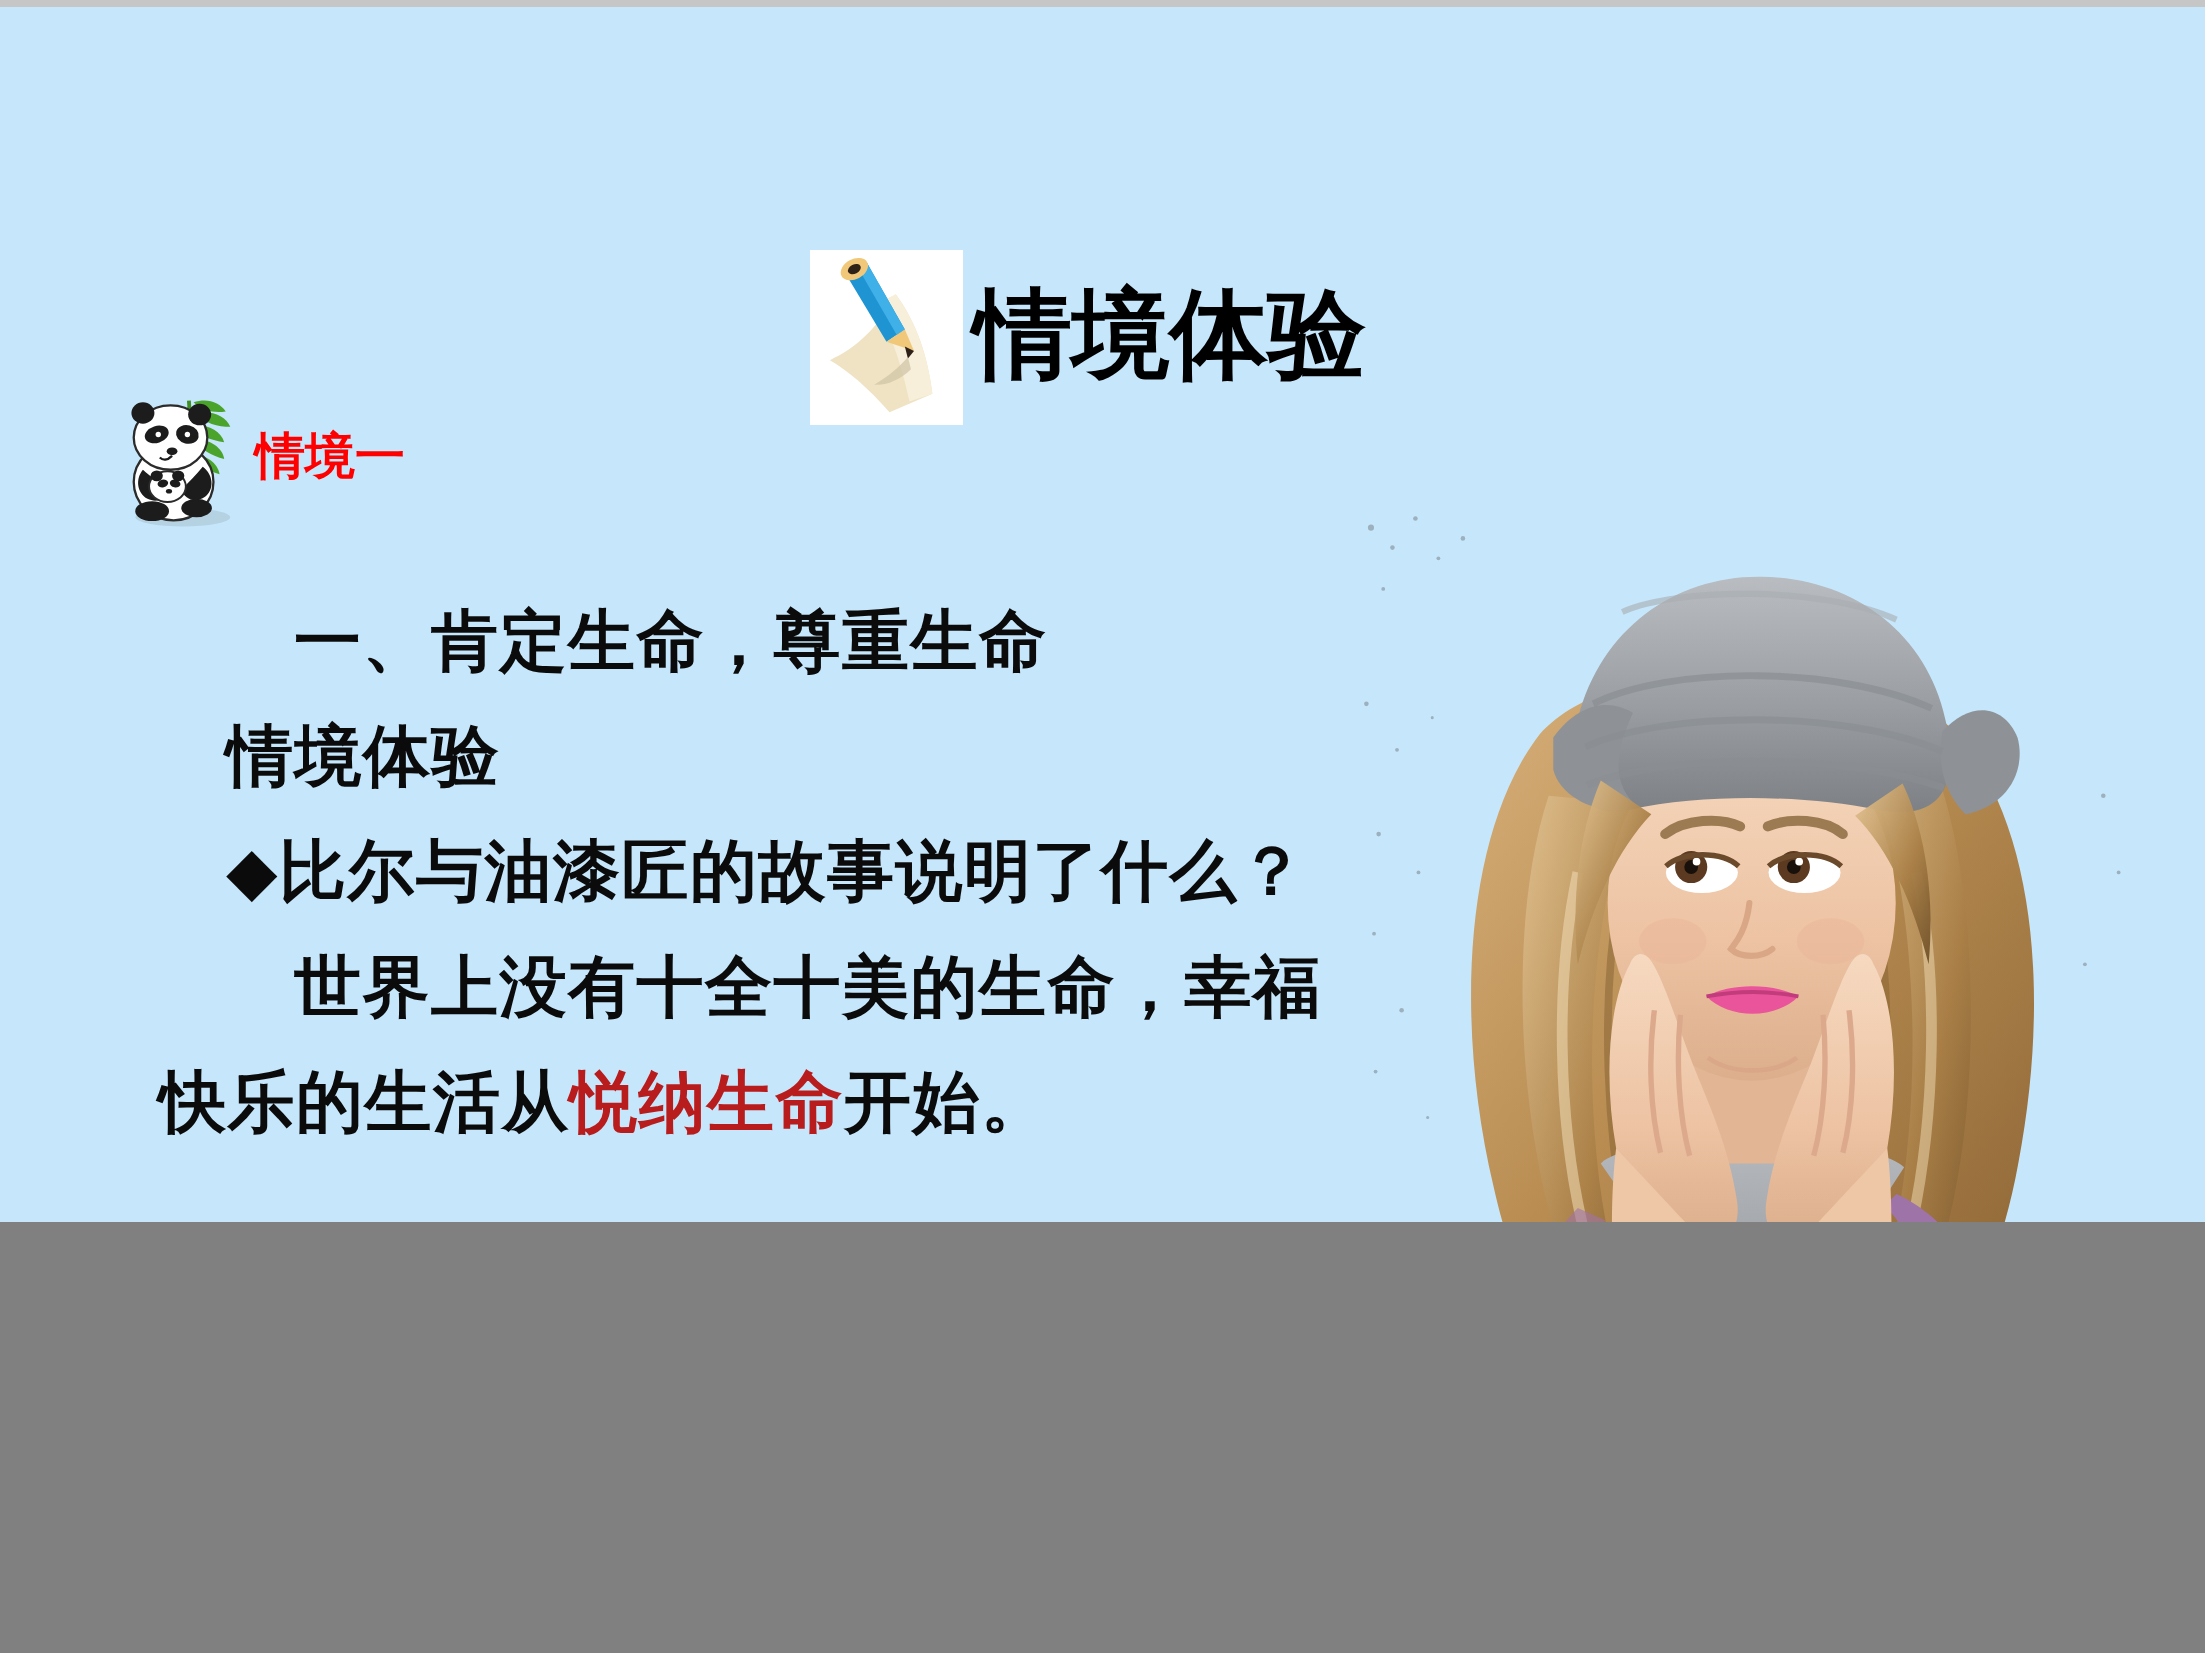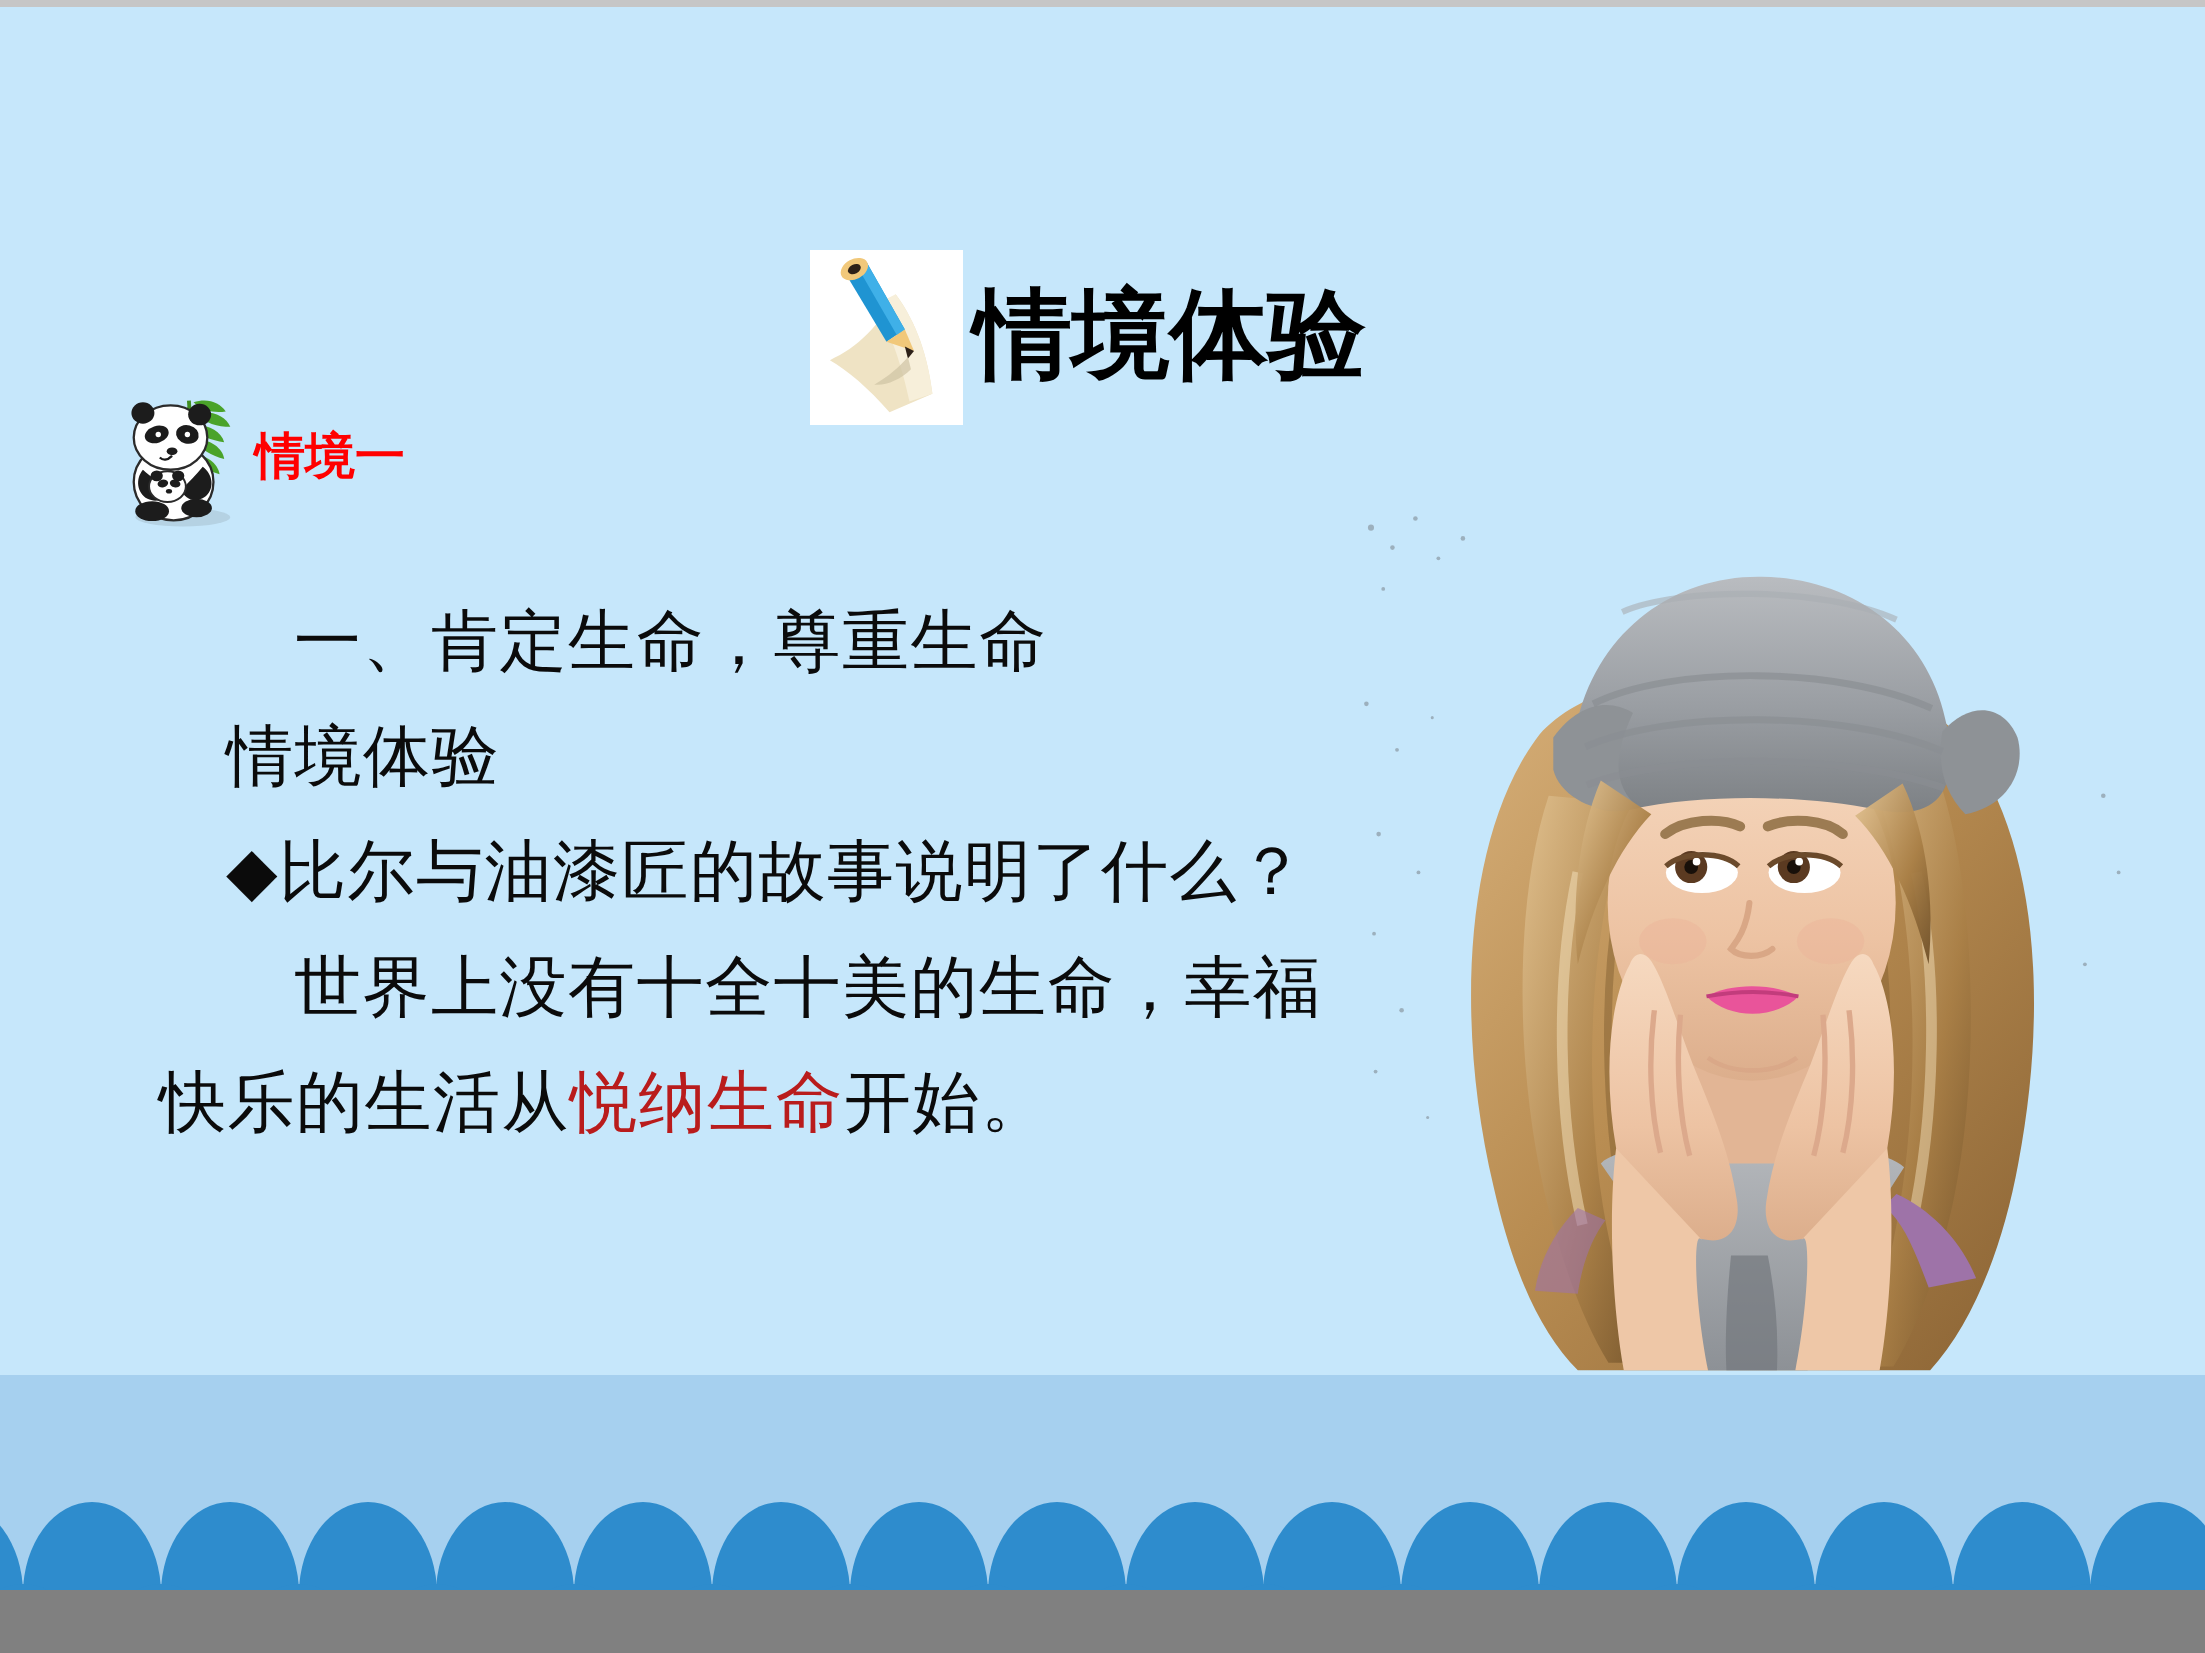--- a/index.html
+++ b/index.html
@@ -3,21 +3,21 @@
 <meta charset="utf-8">
 <style>
   html, body {
     margin: 0;
     padding: 0;
     background: #808080;
   }
   .slide {
     position: relative;
     width: 2205px;
-    height: 1590px;
+    height: 1222px;
     overflow: hidden;
     background: #c6e7fb;
     font-family: "Liberation Sans", "DejaVu Sans", sans-serif;
     border-top: 7.7px solid #c6c6c6;
     box-sizing: border-box;
   }
 
   
   .band-mid {
     position: absolute;
@@ -104,20 +104,21 @@
     top: 576px;
     width: 1195px;
     font-size: 67px;
     line-height: 1.72;
     font-weight: 500;
     color: #0b0b0b;
     letter-spacing: 1.5px;
   }
   .body-text p {
     margin: 0;
+    font-weight: bold;
   }
   .indent-2 { text-indent: 135px; }
   .indent-1 { text-indent: 67px; }
   .hl-red { color: #b91c1c; }
 
   
   .photo {
     position: absolute;
     left: 1348px;
     top: 467px;

